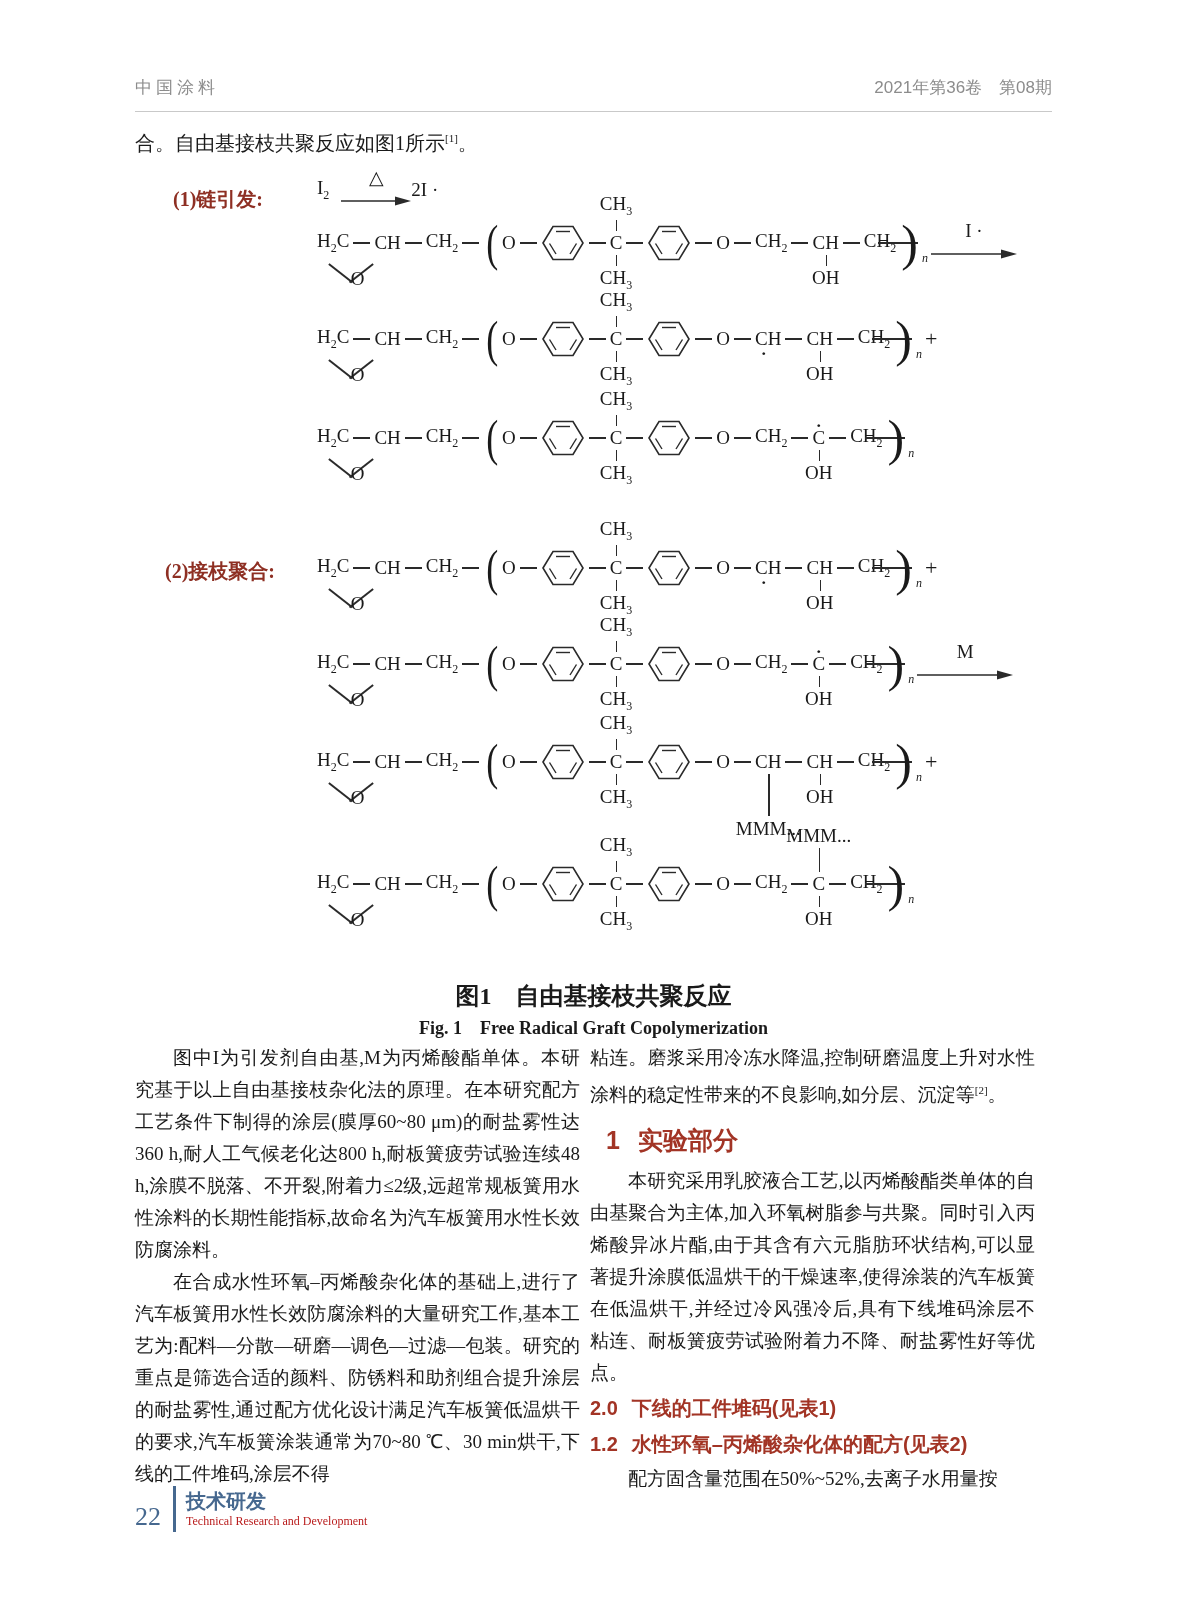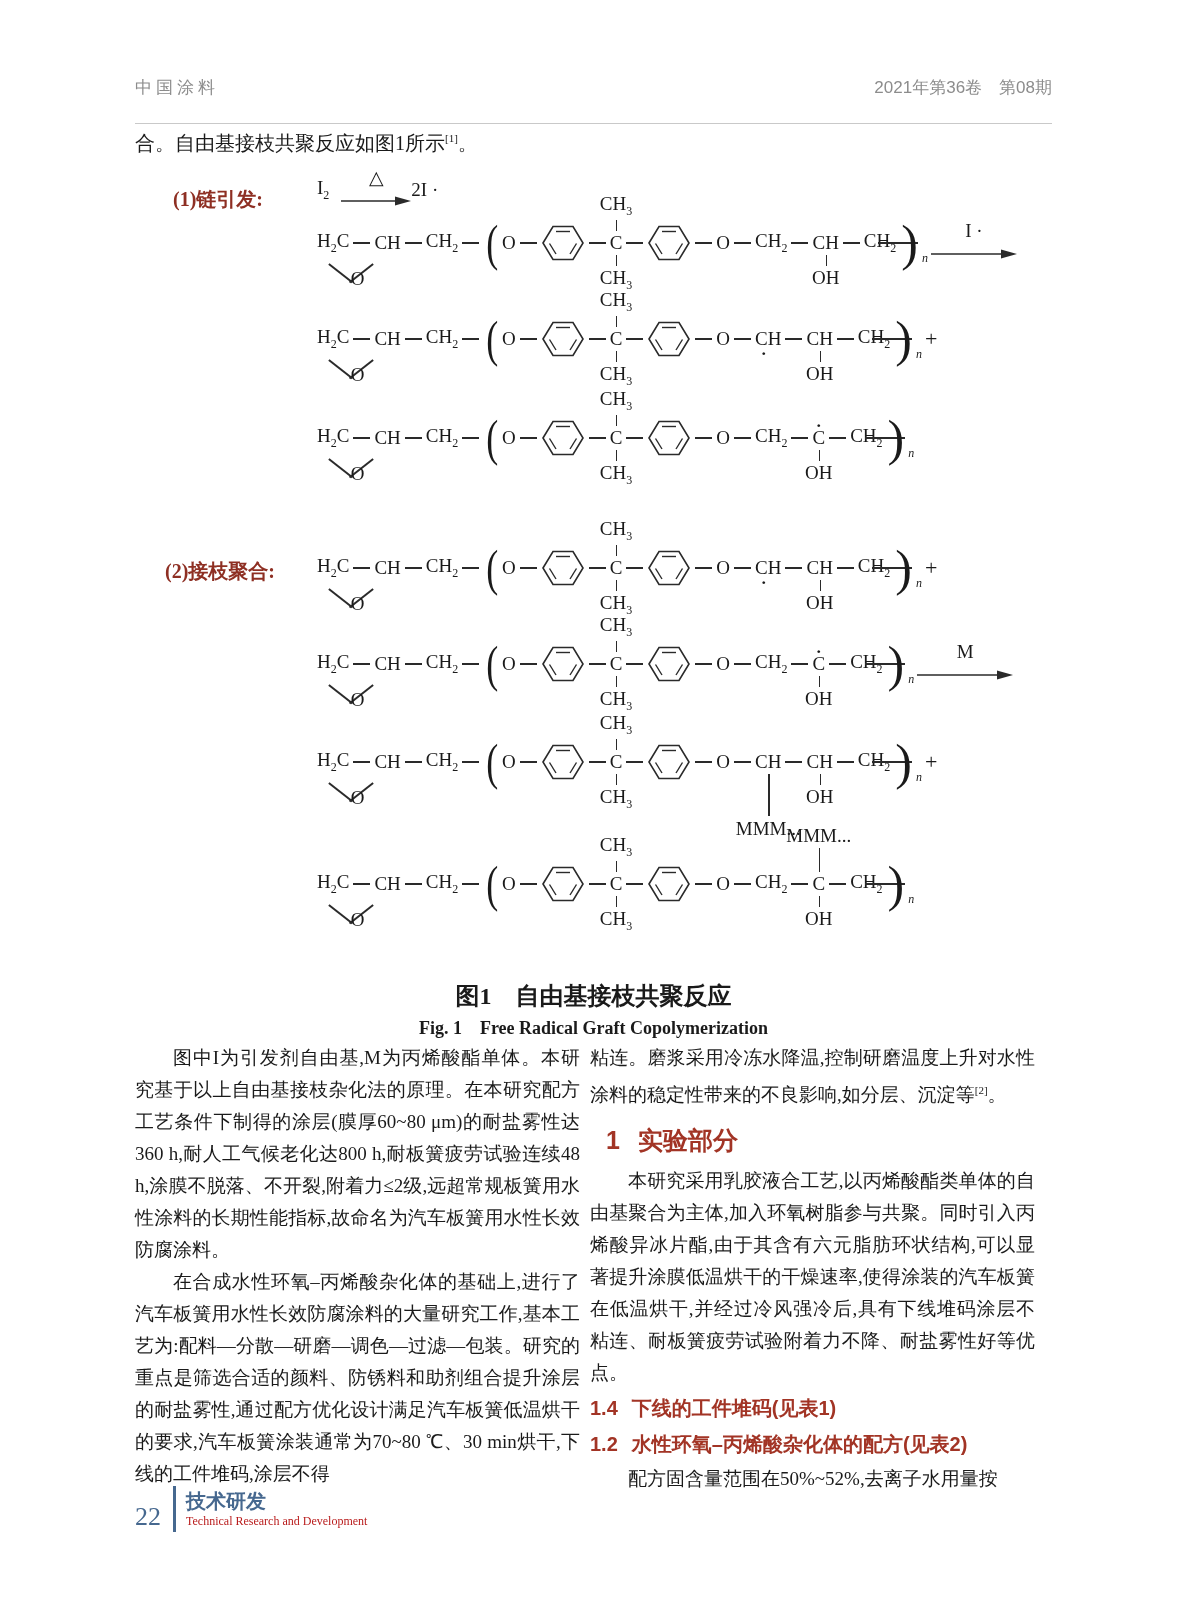--- a/index.html
+++ b/index.html
@@ -1,20 +1,20 @@
 <!DOCTYPE html>
 <html><head>
 <meta charset="utf-8">
 <style>
   html,body{margin:0;padding:0;background:#e8e8e8;}
   .page{position:relative;width:1187px;height:1600px;background:#ffffff;margin:0 auto;overflow:hidden;
         font-family:"Liberation Serif",serif;color:#1a1a1a;}
   
   .header{position:absolute;top:76px;left:135px;width:917px;display:flex;justify-content:space-between;
-          align-items:flex-end;padding-bottom:24px;border-bottom:1.5px solid #c9c9c9;
+          align-items:flex-end;padding-bottom:12px;border-bottom:1.5px solid #c9c9c9;
           color:#8c8c8c;font-size:17px;font-family:"Liberation Sans",sans-serif;}
   .header .jname{letter-spacing:4px;}
   
   .intro{position:absolute;top:130px;left:135px;font-size:20px;}
   .intro sup,.para sup{font-size:11px;vertical-align:super;}
   
   .figwrap{position:absolute;top:178px;left:135px;width:917px;}
   .figure{position:relative;height:758px;}
   .flabel{position:absolute;color:#8e2f23;font-size:20px;font-weight:bold;}
   .srow{position:absolute;left:182px;display:flex;align-items:center;height:110px;font-size:19px;white-space:nowrap;}
@@ -429,21 +429,21 @@
 
   <div class="cols">
     <div class="col">
       <p class="para indent">图中I为引发剂自由基,M为丙烯酸酯单体。本研究基于以上自由基接枝杂化法的原理。在本研究配方工艺条件下制得的涂层(膜厚60~80 μm)的耐盐雾性达360 h,耐人工气候老化达800 h,耐板簧疲劳试验连续48 h,涂膜不脱落、不开裂,附着力≤2级,远超常规板簧用水性涂料的长期性能指标,故命名为汽车板簧用水性长效防腐涂料。</p>
       <p class="para indent">在合成水性环氧–丙烯酸杂化体的基础上,进行了汽车板簧用水性长效防腐涂料的大量研究工作,基本工艺为:配料—分散—研磨—调色—过滤—包装。研究的重点是筛选合适的颜料、防锈料和助剂组合提升涂层的耐盐雾性,通过配方优化设计满足汽车板簧低温烘干的要求,汽车板簧涂装通常为70~80 ℃、30 min烘干,下线的工件堆码,涂层不得</p>
     </div>
     <div class="col">
       <p class="para"><span>粘连。磨浆采用冷冻水降温,控制研磨温度上升对水性涂料的稳定性带来的不良影响,如分层、沉淀等</span><sup>[2]</sup><span>。</span></p>
       <div class="h1"><span class="num">1</span><span>实验部分</span></div>
       <p class="para indent">本研究采用乳胶液合工艺,以丙烯酸酯类单体的自由基聚合为主体,加入环氧树脂参与共聚。同时引入丙烯酸异冰片酯,由于其含有六元脂肪环状结构,可以显著提升涂膜低温烘干的干燥速率,使得涂装的汽车板簧在低温烘干,并经过冷风强冷后,具有下线堆码涂层不粘连、耐板簧疲劳试验附着力不降、耐盐雾性好等优点。</p>
-      <div class="h2"><span class="num">1.4</span><span>下线的工件堆码(见表1)</span></div>
+      <div class="h2"><span class="num">2.0</span><span>下线的工件堆码(见表1)</span></div>
       <div class="h2"><span class="num">1.2</span><span>水性环氧–丙烯酸杂化体的配方(见表2)</span></div>
       <p class="para indent">配方固含量范围在50%~52%,去离子水用量按</p>
     </div>
   </div>
 
   <div class="footer">
     <span class="pagenum">22</span>
     <span class="bar"></span>
     <span>
       <div class="ft-zh">技术研发</div>

